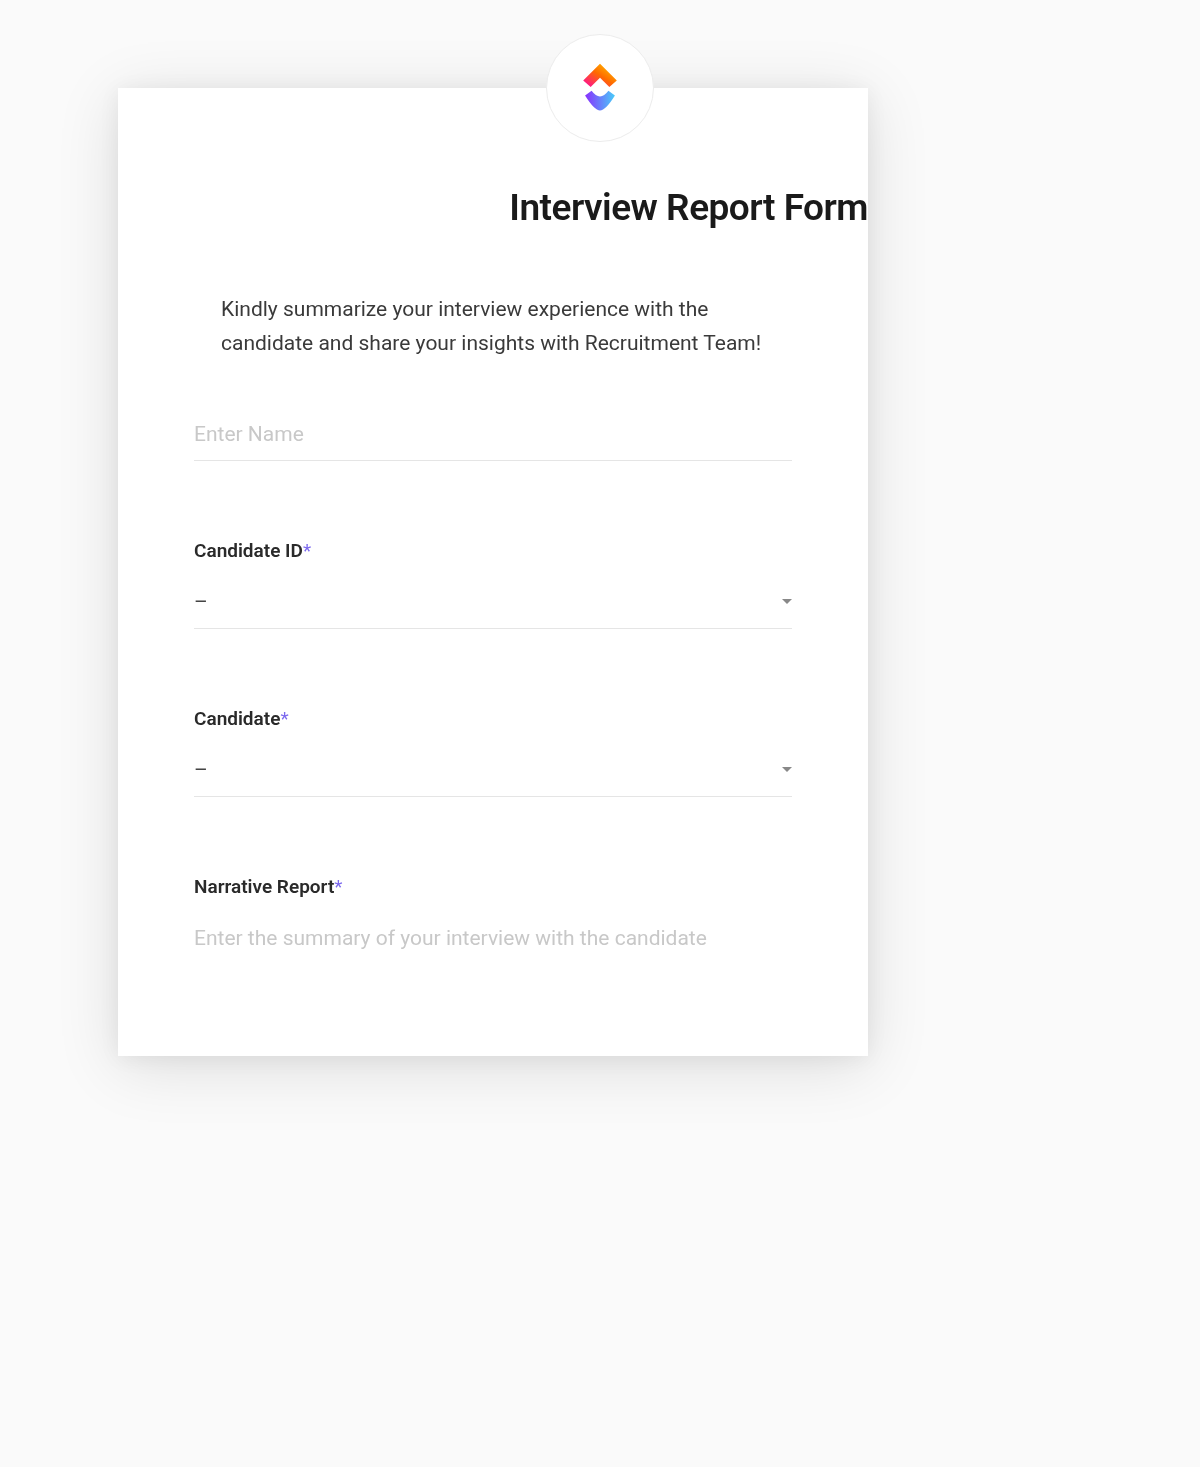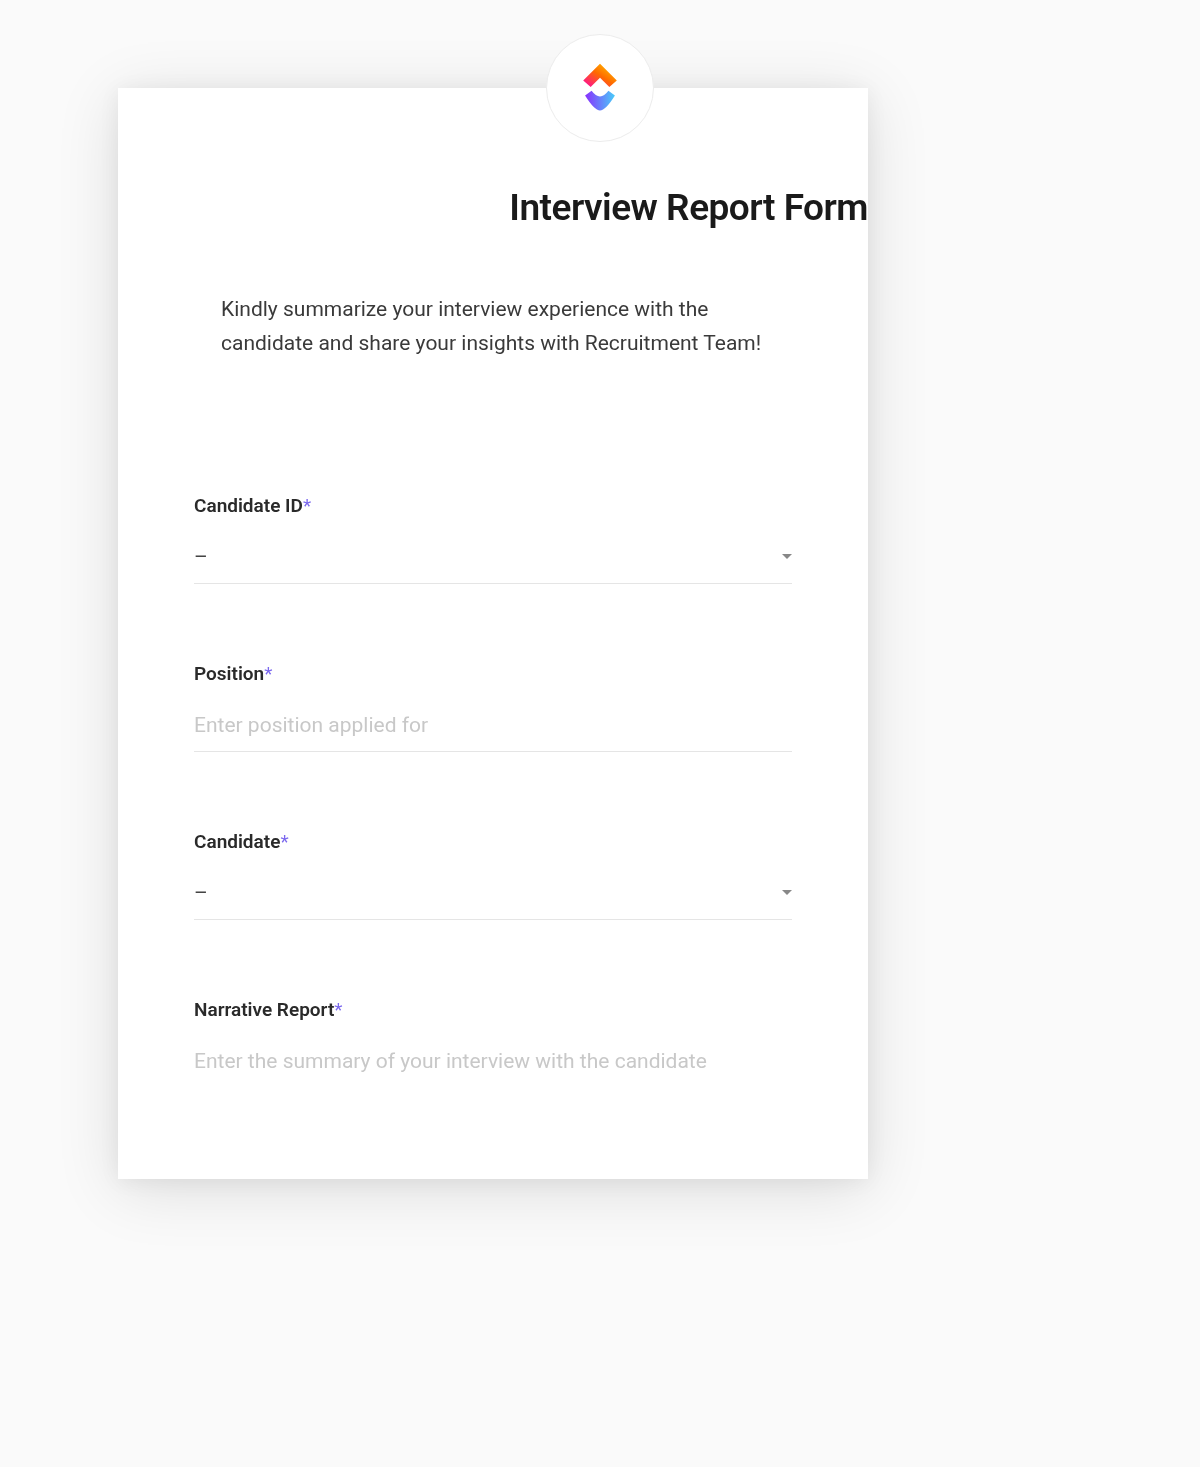--- a/index.html
+++ b/index.html
@@ -154,40 +154,35 @@
 </div>
 
 <div class="form-card">
   <h1 class="form-title">Interview Report Form</h1>
 
   <p class="form-description">Kindly summarize your interview experience with the candidate and share your insights with Recruitment Team!</p>
 
   <div class="form-fields">
 
     <div class="field-group">
+      <input type="text" class="text-input" placeholder="Enter Name" style="">
     </div>
 
     <div class="field-group">
       <label class="field-label">
         <span>Candidate ID</span><span class="required-mark">*</span>
       </label>
       <div class="select-row">
         <span class="select-value">–</span>
         <svg class="chevron" viewBox="0 0 10 6">
             <path d="M0 0 L5 5 L10 0 Z" fill="currentColor"></path>
           </svg>
       </div>
     </div>
 
-    <div class="field-group">
-      <label class="field-label">
-        <span>Position</span><span class="required-mark">*</span>
-      </label>
-      <input type="text" class="text-input" placeholder="Enter position applied for" style="">
-    </div>
 
     <div class="field-group">
       <label class="field-label">
         <span>Candidate</span><span class="required-mark">*</span>
       </label>
       <div class="select-row">
         <span class="select-value">–</span>
         <svg class="chevron" viewBox="0 0 10 6">
             <path d="M0 0 L5 5 L10 0 Z" fill="currentColor"></path>
           </svg>

